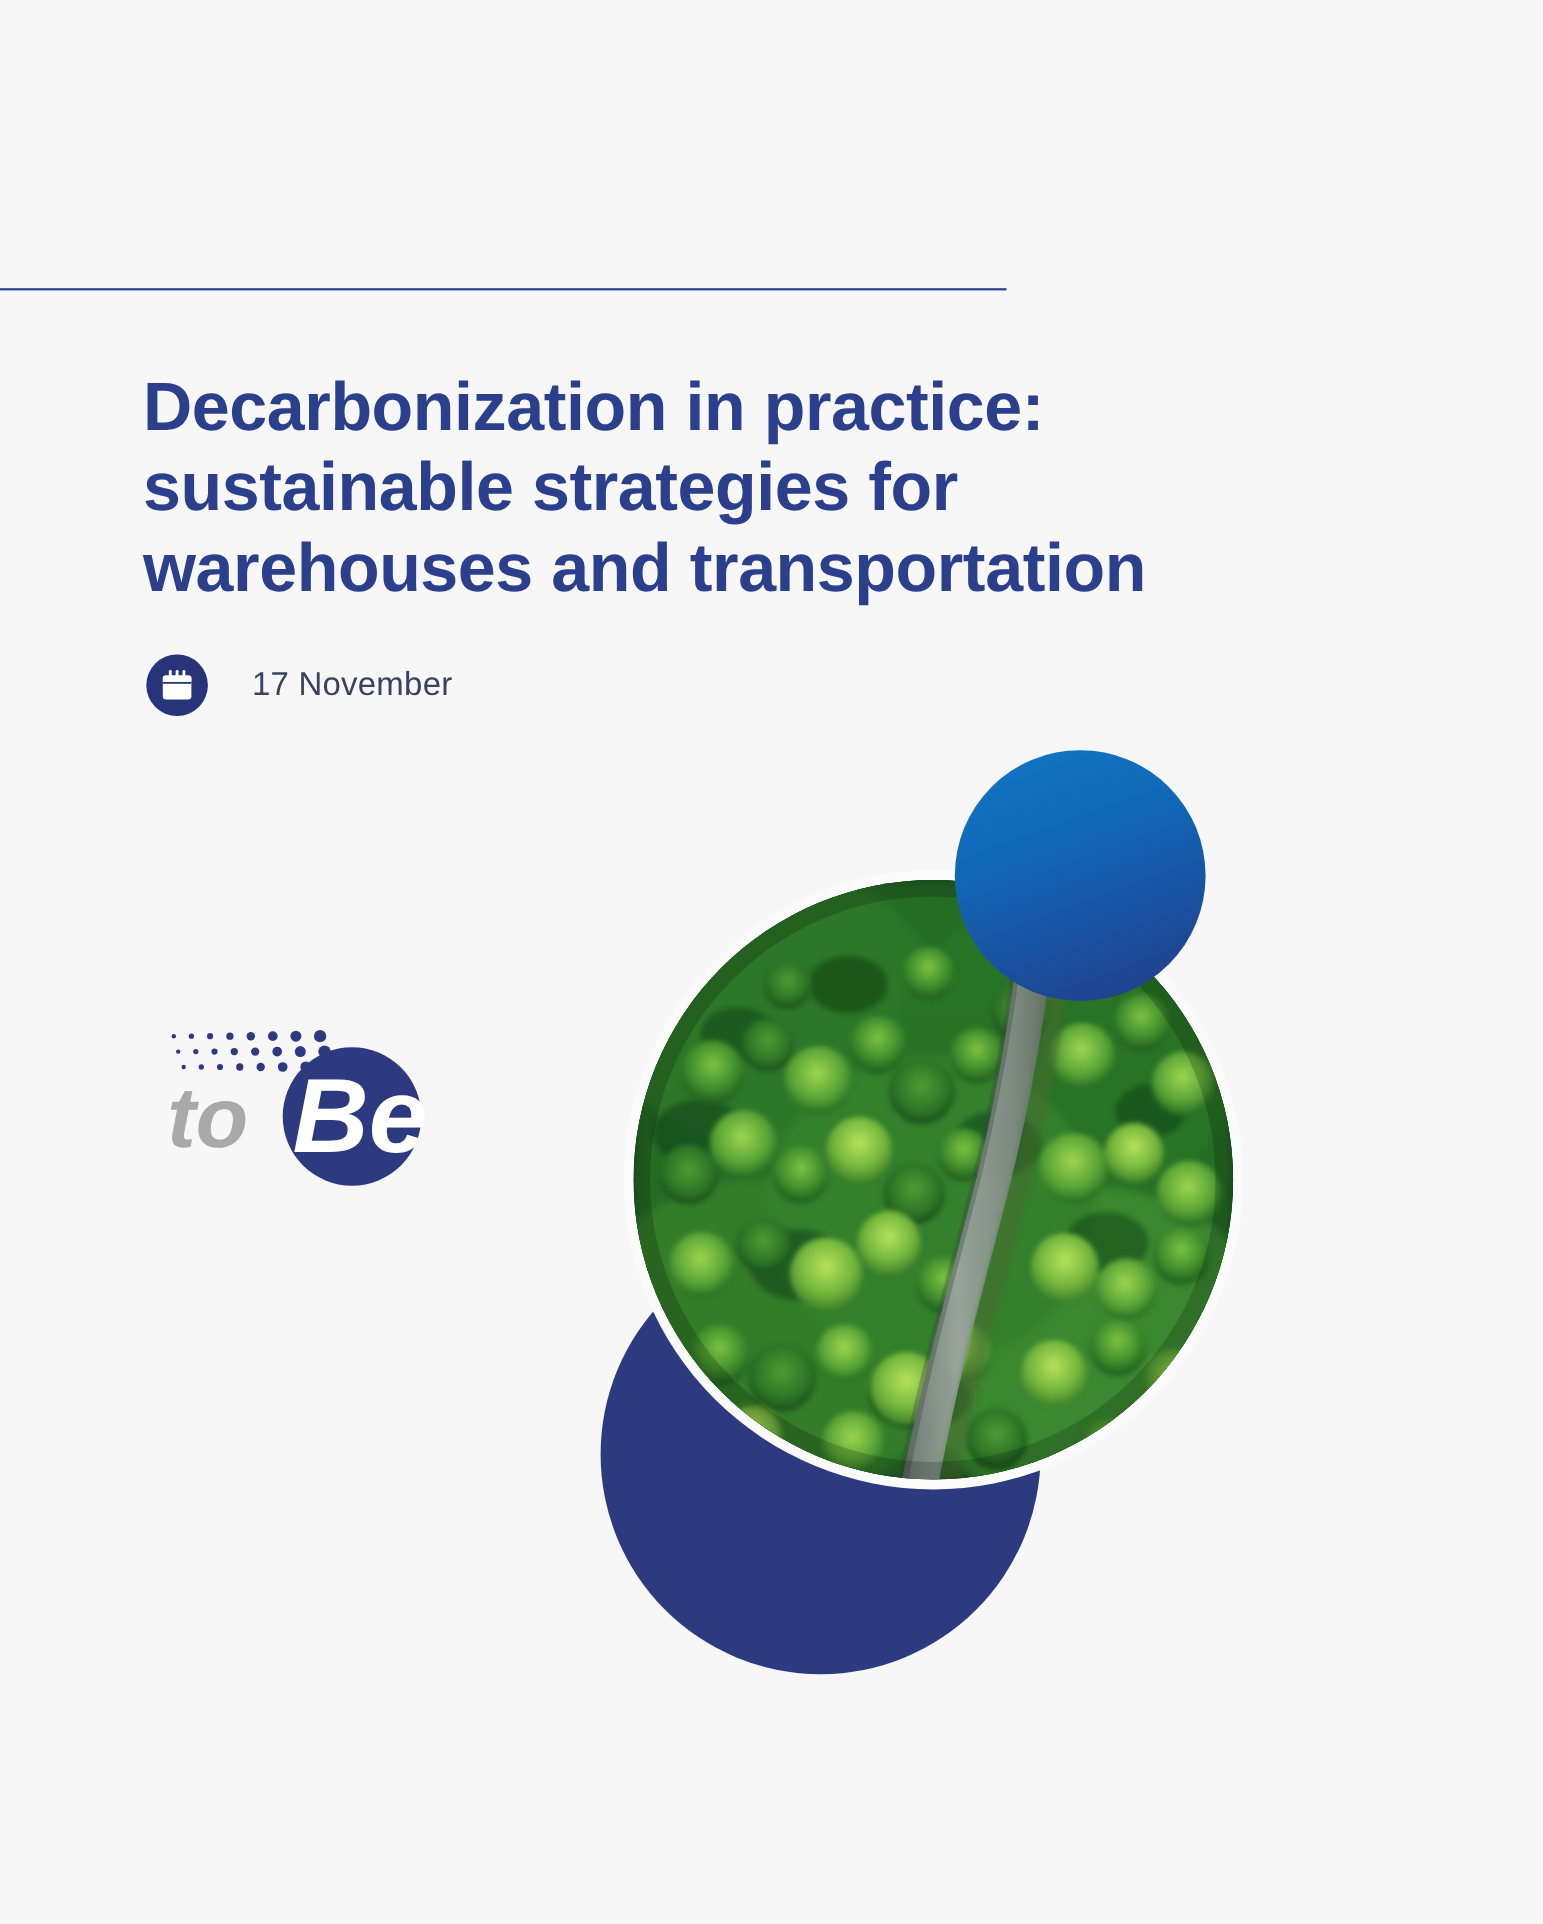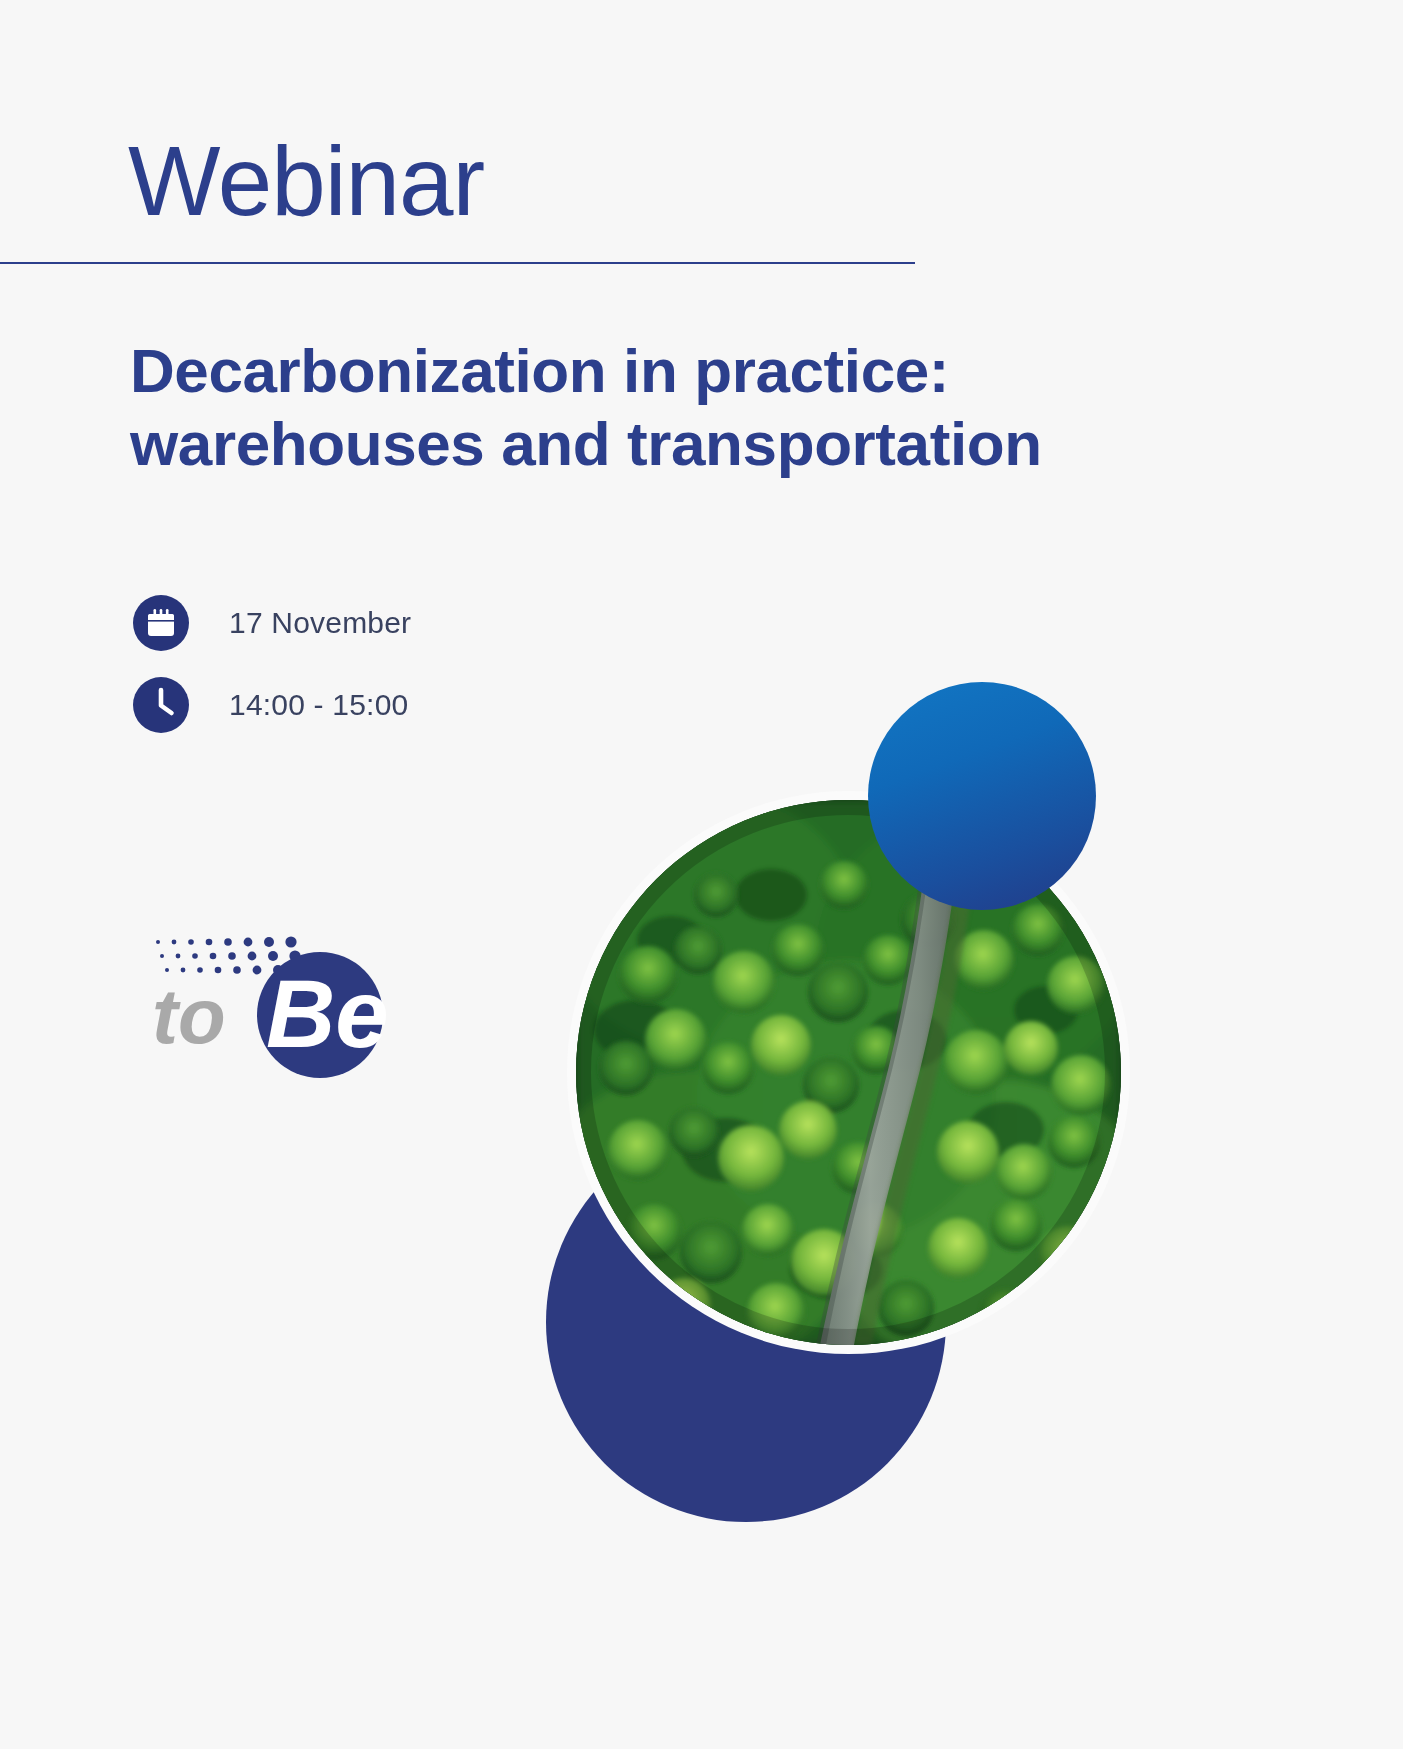--- a/index.html
+++ b/index.html
@@ -135,53 +135,45 @@
     height: 228px;
     border-radius: 50%;
     background: linear-gradient(160deg, #1277c4 0%, #1069b8 35%, #1a4f9e 72%, #233a86 100%);
   }
 </style>
 </head>
 <body>
 
 <div class="poster">
 
-  <div class="eyebrow">Webinar</div>
 
   <div class="rule"></div>
 
   <div class="title">
     <span class="ln">Decarbonization in practice:</span>
+    <span class="ln">sustainable strategies for</span>
     <span class="ln">warehouses and transportation</span>
   </div>
 
   <div class="meta">
 
     <div class="meta-row">
       <span class="meta-icon">
         <svg viewBox="0 0 56 56" xmlns="http://www.w3.org/2000/svg" aria-hidden="true">
           <rect x="15" y="19" width="26" height="22" rx="3" fill="#ffffff"></rect>
           <rect x="15" y="19" width="26" height="6.5" rx="2" fill="#ffffff"></rect>
           <rect x="15" y="25" width="26" height="1.6" fill="#27347a"></rect>
           <rect x="20.5" y="14" width="2.6" height="7" rx="1.3" fill="#ffffff"></rect>
           <rect x="26.7" y="14" width="2.6" height="7" rx="1.3" fill="#ffffff"></rect>
           <rect x="32.9" y="14" width="2.6" height="7" rx="1.3" fill="#ffffff"></rect>
         </svg>
       </span>
       <span class="meta-text">17 November</span>
     </div>
 
-    <div class="meta-row">
-      <span class="meta-icon">
-        <svg viewBox="0 0 56 56" xmlns="http://www.w3.org/2000/svg" aria-hidden="true">
-          <path d="M28 13 L28 28.5 L38.5 36" fill="none" stroke="#ffffff" stroke-width="4.6" stroke-linecap="round" stroke-linejoin="round"></path>
-        </svg>
-      </span>
-      <span class="meta-text">14:00 - 15:00</span>
-    </div>
 
   </div>
 
   <div class="logo">
     <svg viewBox="0 0 270 175" xmlns="http://www.w3.org/2000/svg" aria-hidden="true">
 
       <g fill="#2d3a80">
         <circle cx="10" cy="32" r="2.0"></circle>
           <circle cx="26" cy="32" r="2.4"></circle>
           <circle cx="43" cy="32" r="2.8"></circle>

